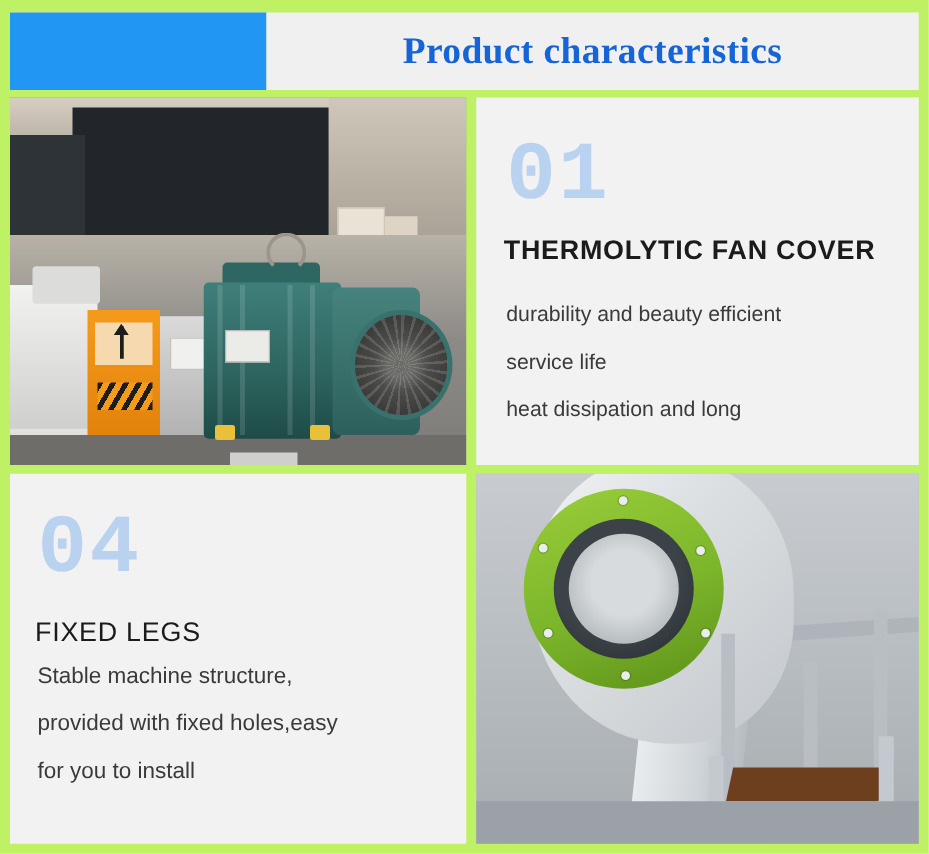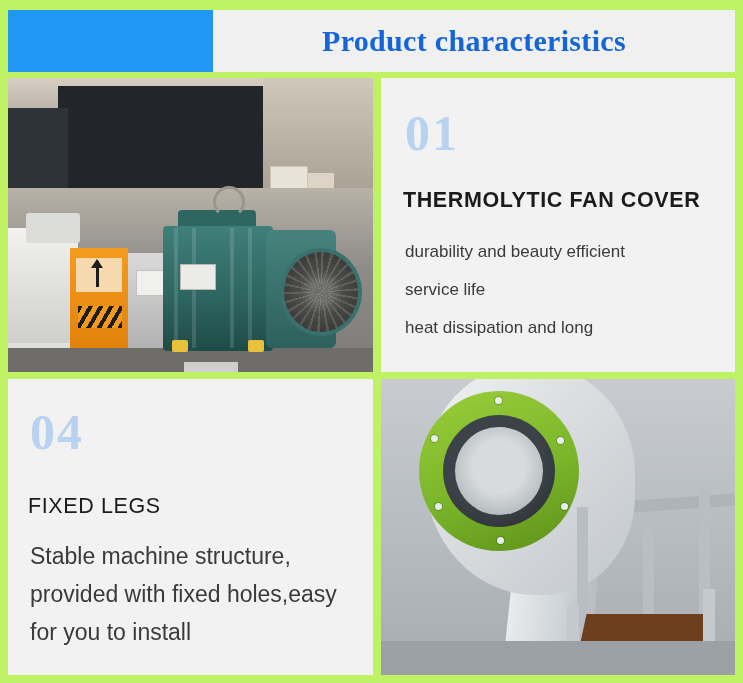--- a/index.html
+++ b/index.html
@@ -71,24 +71,24 @@
   }
   .text1 {
     position: absolute;
     left: 373px;
     top: 0;
     width: 354px;
     height: 294px;
     background: #f2f2f2;
   }
   .num {
-    font-family: Liberation Serif, serif;
+    font-family: Liberation Mono, monospace;
     font-weight: bold;
     color: #b9d2ef;
-    font-size: 50px;
+    font-size: 66px;
     letter-spacing: 2px;
     line-height: 1;
   }
   .num-01 {
     position: absolute;
     left: 24px;
     top: 30px;
   }
   .head1 {
     position: absolute;
@@ -146,24 +146,24 @@
     left: 20px;
     top: 115px;
     color: #1b1b1b;
     font-size: 21.5px;
     font-weight: normal;
     letter-spacing: 0.6px;
   }
   .body2 {
     position: absolute;
     left: 22px;
-    top: 158px;
+    top: 142px;
     width: 330px;
     color: #3a3a3a;
-    font-size: 23px;
+    font-size: 18px;
     line-height: 38px;
   }
 
   .line { display: block; }
 
   
   .p1-ceiling {
     position: absolute; left: 0; top: 0; width: 365px; height: 40px;
     background: linear-gradient(180deg, #d7cfc3 0%, #b4ada2 100%);
   }

